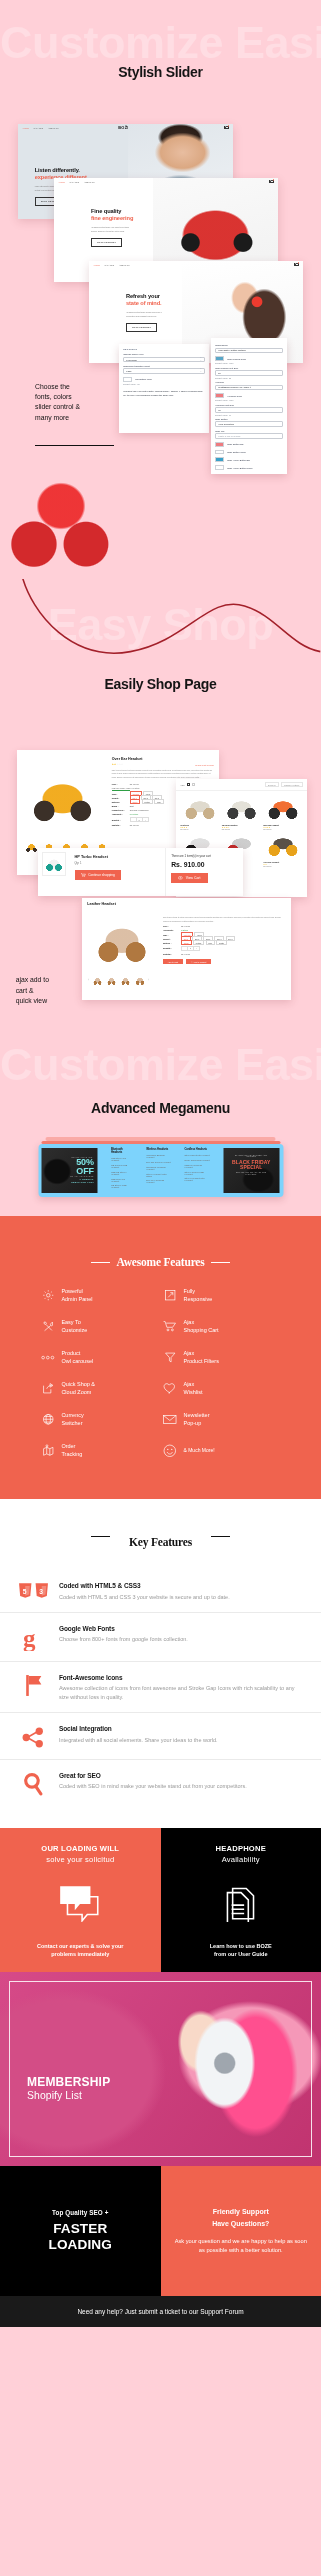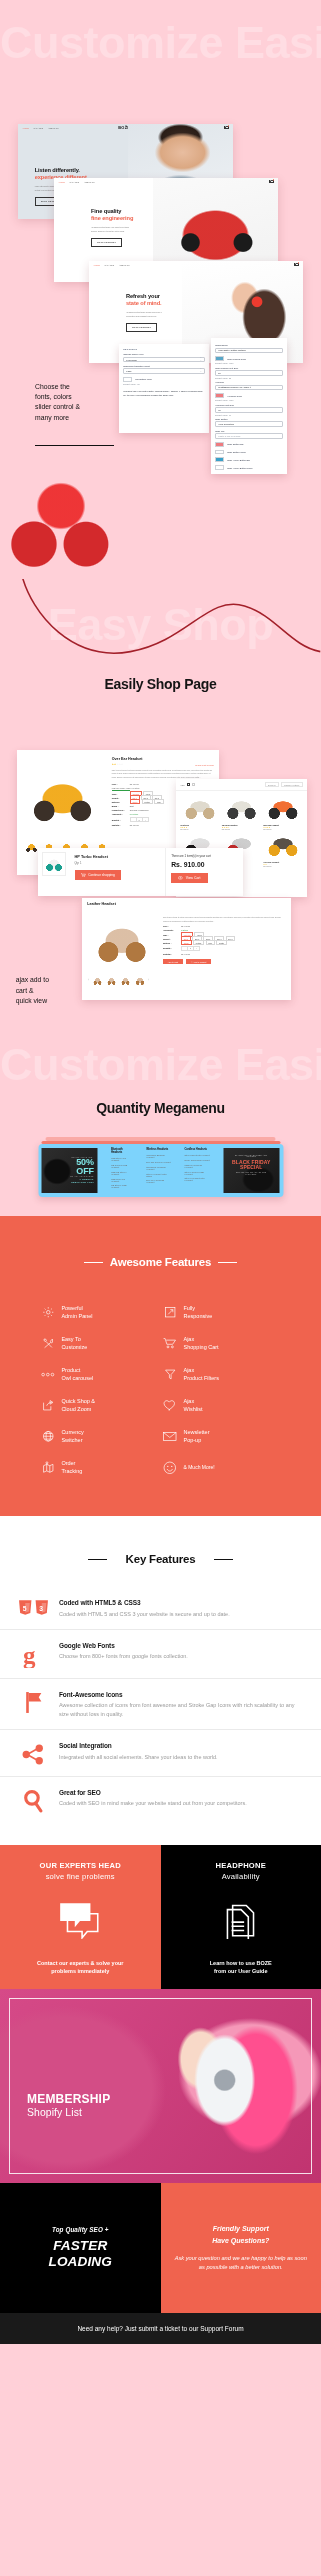--- a/index.html
+++ b/index.html
@@ -214,21 +214,21 @@
   
   .af-title { display: flex; align-items: center; justify-content: center; gap: 6.8px; }
   .af-title .rule { width: 19px; height: 1px; background: #fff; }
   .af-title h2 { color: #fff; font-size: 11.5px; font-weight: 600; letter-spacing: -0.2px; }
   .feat-grid { display: grid; grid-template-columns: 1fr 1fr; gap: 0 5.2px; padding: 0 41px; }
   .feat { display: flex; align-items: center; gap: 6.8px; height: 31px; }
   .feat .ic { width: 13.6px; min-width: 13.6px; display: flex; align-items: center; justify-content: center; }
   .feat .lbl { color: #fff; font-size: 5.5px; line-height: 1.38; }
 
   
-  .kf-title { display: flex; align-items: center; justify-content: center; gap: 19px; }
+  .kf-title { display: flex; justify-content: center; gap: 19px; font-family: Liberation Serif, serif; }
   .kf-title .rule { width: 19px; height: 1px; background: #111; }
   .kf-title h2 { color: #111; font-size: 11.5px; font-weight: 600; letter-spacing: -0.2px; }
   .kf-row { display: flex; gap: 8.3px; padding: 10px 16.7px 10px 15.7px; border-bottom: 0.5px solid #eaeaea; align-items: flex-start; }
   .kf-row:last-child { border-bottom: none; }
   .kf-ic { width: 35px; min-width: 35px; display: flex; align-items: center; justify-content: center; padding-top: 2.1px; }
   .kf-h { font-size: 6.5px; font-weight: 600; color: #161616; letter-spacing: -0.1px; }
   .kf-p { font-size: 5.5px; color: #9a9a9a; line-height: 1.65; margin-top: 2.6px; }
 
   
   .split { display: flex; }
@@ -246,41 +246,42 @@
       radial-gradient(ellipse 34% 44% at 78% 44%, #f598b8 0 58%, rgba(245,152,184,0) 66%),
       radial-gradient(ellipse 44% 60% at 20% 52%, #d34d86 0 62%, rgba(211,77,134,0) 72%),
       linear-gradient(125deg, #d64a88 0%, #c0336f 100%);
   }
   .hero .frame { position: absolute; left: 9.4px; top: 9.4px; right: 9.4px; bottom: 9.4px; border: 1px solid rgba(255,255,255,.85); }
   .hero .txt { position: absolute; left: 27px; top: 103px; }
   .hero .t1 { font-size: 12px; font-weight: 700; color: #fff; letter-spacing: 0.2px; }
   .hero .t2 { font-size: 10.4px; font-weight: 400; color: #fff; letter-spacing: 0.1px; margin-top: 1px; }
 
   
-  .bsplit { display: flex; min-height: 130px; font-style: italic; }
+  .bsplit { display: flex; min-height: 130px; }
   .bsplit > div { width: 50%; display: flex; flex-direction: column; justify-content: center; align-items: center; padding: 18px 11.5px; text-align: center; }
   .bs-small { font-size: 6.3px; font-weight: 700; color: #fff; letter-spacing: 0.1px; }
   .bs-big { font-size: 13.6px; font-weight: 700; color: #fff; line-height: 1.18; letter-spacing: 0.1px; margin-top: 5.2px; }
   .bs-h { font-size: 7px; font-weight: 700; color: #fff; line-height: 1.6; }
   .bs-p { font-size: 5.7px; color: #fff; line-height: 1.65; margin-top: 8.3px; }
 
   .footbar { background: #1a1a1a; text-align: center; padding: 10.4px 5.2px; }
   .footbar span { color: #fff; font-size: 6.5px; }
 
   svg { display: block; }
 </style>
 </head>
 <body>
 
 <div class="page">
 
   <section class="sec pink" style="height:574px;">
 
     <div class="watermark" style="top:20px;">Customize Easily</div>
 
+    <h2 class="sec-title" style="top:64px;position:absolute;width:100%;">Stylish Slider</h2>
 
     <div class="mock" style="left:18px; top:124px; width:215px; height:95px; background:#dfe5ea;">
       <div class="photo ph-man" style="left:110px; top:0; width:105px; height:95px;"></div>
       <div class="mock-nav">
         <span class="nl active">HOME</span>
         <span class="nl">CATALOG</span>
         <span class="nl">ABOUT US</span>
         <span class="mock-brand">BOŽE</span>
         <span class="mock-right">
           <span class="nl">MEMBERSHIP</span>
@@ -631,21 +632,21 @@
 
     <div style="position:absolute;left:15.7px;top:401px;font-size:6.8px;line-height:1.55;font-weight:500;color:#111;">
       <div>ajax add to</div>
       <div>cart &amp;</div>
       <div>quick view</div>
     </div>
   </section>
 
   <section class="sec pink" style="height:183px;">
     <div class="watermark" style="top:9.4px;">Customize Easily</div>
-    <h2 class="sec-title" style="position:absolute;top:67px;width:100%;">Quantity Megamenu</h2>
+    <h2 class="sec-title" style="position:absolute;top:67px;width:100%;">Advanced Megamenu</h2>
 
     <div class="mm-stack" style="top:104px; width:245px;">
       <div class="mm-l1" style="height:3.7px; width:230px; margin:0 auto;"></div>
       <div class="mm-l2" style="height:3.7px; width:239px; margin:0 auto;"></div>
       <div class="mm-card">
         <div class="mm-banner mm-b1">
           <div style="position:absolute;right:4.2px;top:8.3px;text-align:right;">
             <div class="b1-top">SMART HEAD INC.</div>
             <div class="b1-off">50%</div>
             <div class="b1-off">OFF</div>
@@ -688,21 +689,21 @@
             <div class="b2-bf">SPECIAL</div>
             <div class="b2-sub">GET 35% OFF ON ANY OF OUR</div>
             <div class="b2-sub" style="margin-top:0">PACKAGES.</div>
           </div>
         </div>
       </div>
     </div>
   </section>
 
   <section class="sec coral" style="padding:40px 0 33px;">
-    <div class="af-title" style="margin-bottom:29px;">
+    <div class="af-title" style="margin-bottom:12px;font-family:Liberation Serif, serif;">
       <span class="rule"></span>
       <h2>Awesome Features</h2>
       <span class="rule"></span>
     </div>
 
     <div class="feat-grid">
 
       <div class="feat">
         <span class="ic">
           <svg width="12.5" height="12.5" viewBox="0 0 24 24">
@@ -964,22 +965,22 @@
       <span>
         <span class="kf-h">Great for SEO</span>
         <div class="kf-p">Coded with SEO in mind make your website stand out from your competitors.</div>
       </span>
     </div>
   </section>
 
   <section class="sec split">
     <div class="coral">
       <div class="sp-h1">
-        <span>OUR EXPERTS HEAD</span><br>
-        <span class="thin">solve fine problems</span>
+        <span>OUR LOADING WILL</span><br>
+        <span class="thin">solve your solicitud</span>
       </div>
       <div class="sp-ic" style="width:48px;height:41px;">
         <svg width="48" height="41" viewBox="0 0 92 78">
           <path d="M22 30h58v34H60l-10 12V64H22z" fill="none" stroke="#fff" stroke-width="3"></path>
           <path d="M8 10h58v34H46l-10 12V44H8z" fill="#fff"></path>
         </svg>
       </div>
       <div class="sp-foot">
         <span>Contact our experts &amp; solve your</span><br>
         <span>problems immediately</span>

